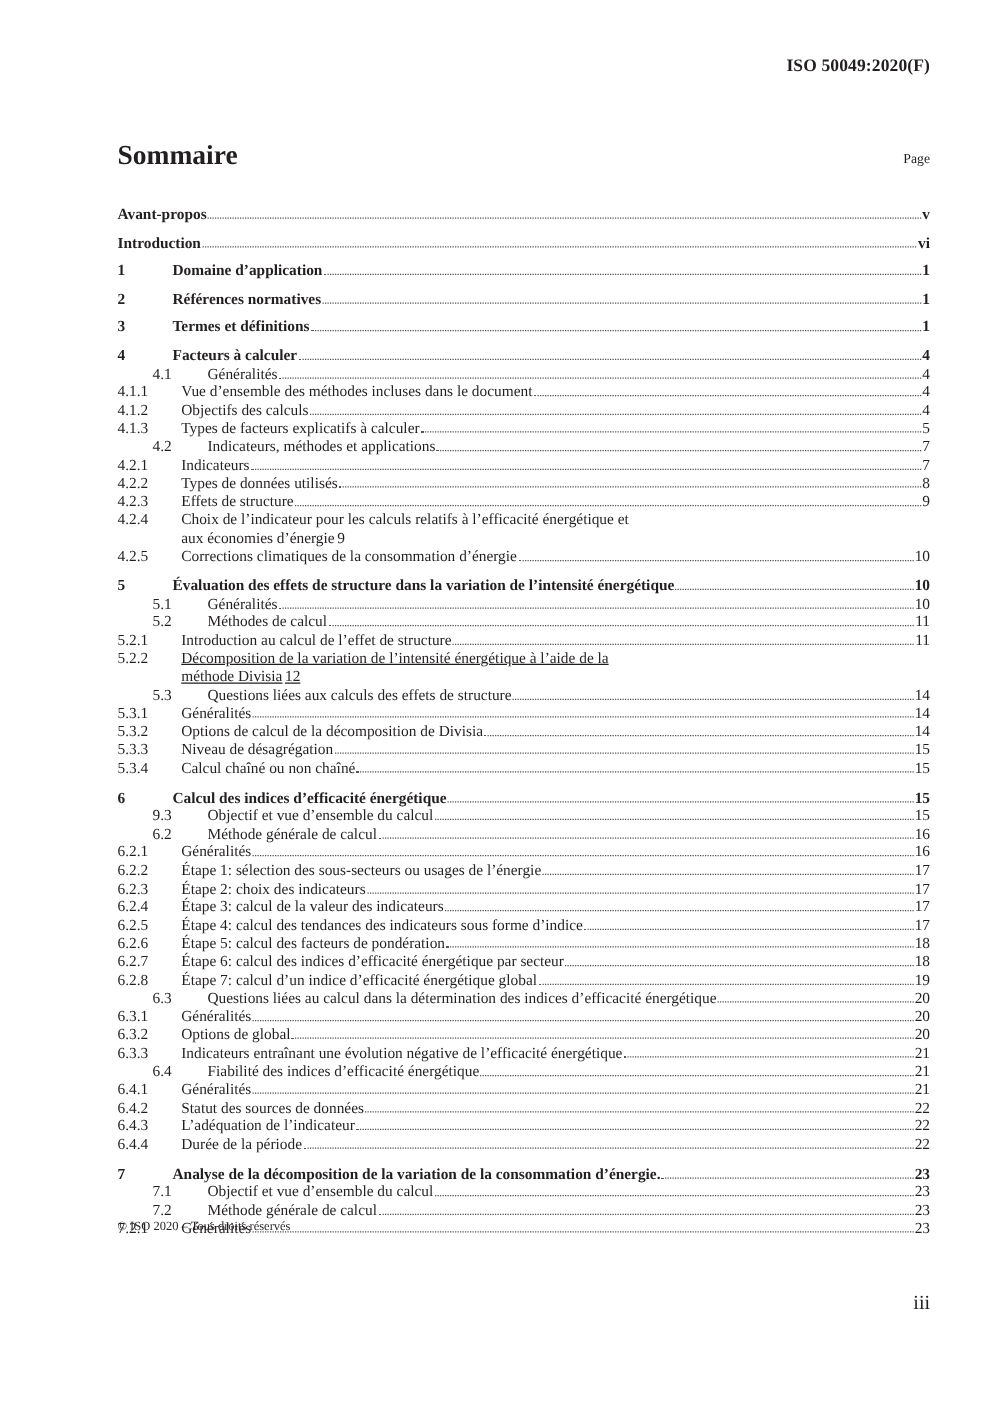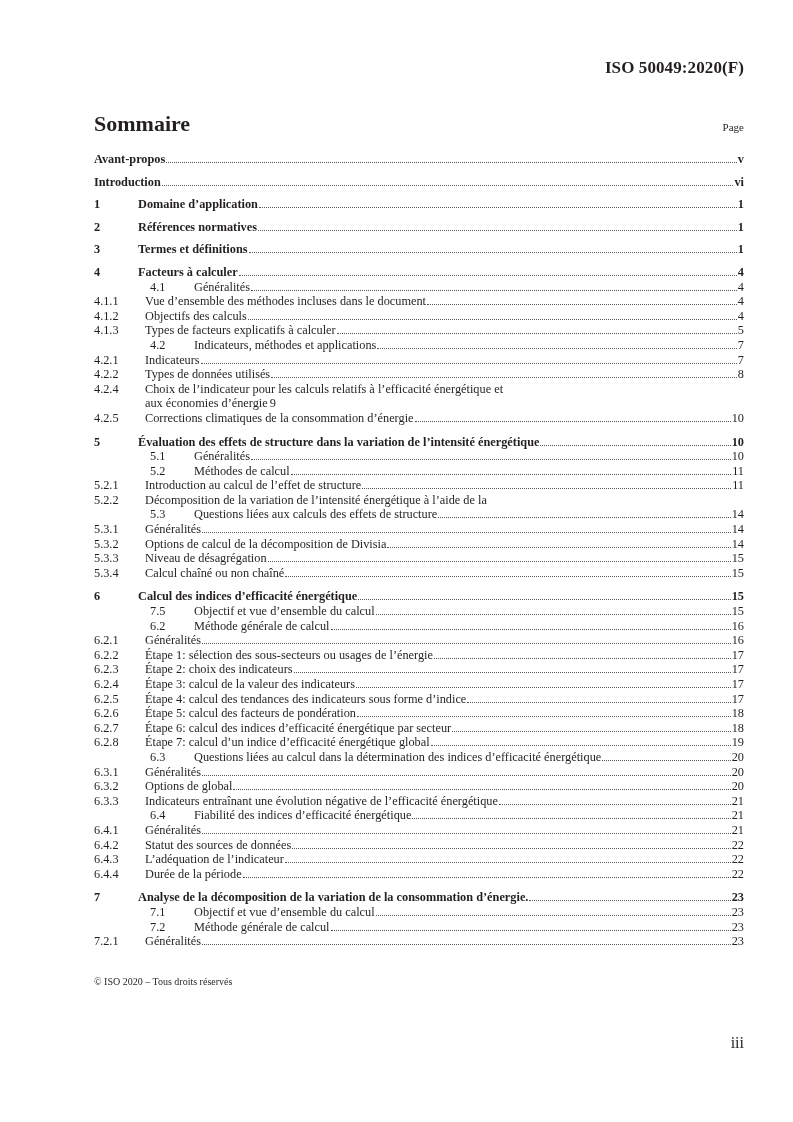--- a/index.html
+++ b/index.html
@@ -2,44 +2,44 @@
 <html><head>
   <meta charset="utf-8">
   <style>
     html, body { margin: 0; padding: 0; background: #ffffff; }
     body {
       width: 793px; height: 1122px; position: relative; overflow: hidden;
       font-family: "Liberation Serif", "DejaVu Serif", serif; color: #231f20;
     }
     .doc-id {
       position: absolute; top: 46px; right: 49px;
-      font-weight: bold; font-size: 17px; letter-spacing: 0.1px; margin-top: 12px;
+      font-weight: bold; font-size: 14px; letter-spacing: 0.1px;
     }
     .title {
       position: absolute; top: 111px; left: 94px;
       font-weight: bold; font-size: 22px;
     }
     .page-label {
       position: absolute; top: 121px; right: 49px; font-size: 11px;
     }
     .toc { position: absolute; left: 94px; right: 49px; top: 152px; }
     .row {
       display: flex; align-items: baseline; font-size: 12.3px; line-height: 14.6px;
     }
     .num { flex: 0 0 auto; }
     .text-wrap { flex: 1 1 auto; display: flex; align-items: baseline; min-width: 0; }
     .text { flex: 0 1 auto; }
     .leader {
       flex: 1 1 auto; border-bottom: 1px dotted #555; margin: 0 1px 3px 1px; min-width: 6px;
     }
     .page { flex: 0 0 auto; text-align: right; }
-    .bold { font-weight: bold; }
+    .bold { font-weight: bold; margin-top: 12px; }
     .lvl0 .num { width: 0; }
     .lvl1 .num { width: 44px; }
-    .lvl2 .num { width: 44px; margin-left: 56px; }
+    .lvl2 .num { width: 44px; margin-left: 28px; }
     .lvl3 .num { width: 51px; }
     .gap-big { margin-top: 9px; }
     .gap-mid { margin-top: 8px; }
     .footer-left { position: absolute; left: 94px; top: 976px; font-size: 10px; }
     .footer-right { position: absolute; right: 49px; top: 1034px; font-size: 16px; }
   </style>
 </head>
 <body>
 
 <div class="doc-id">ISO 50049:2020(F)</div>
@@ -145,20 +145,28 @@
     </div>
     <div class="row lvl3">
       <span class="num">4.2.2</span>
       <span class="text-wrap">
         <span class="text">Types de données utilisés</span>
         <span class="leader"></span>
       </span>
       <span class="page">8</span>
     </div>
     <div class="row lvl3">
+      <span class="num">4.2.3</span>
+      <span class="text-wrap">
+        <span class="text">Effets de structure</span>
+        <span class="leader"></span>
+      </span>
+      <span class="page">9</span>
+    </div>
+    <div class="row lvl3">
       <span class="num">4.2.4</span>
       <span class="text-wrap" style="display: block;">
         <div>Choix de l’indicateur pour les calculs relatifs à l’efficacité énergétique et</div>
         <div class="line2"><span class="text">aux économies d’énergie</span><span class="leader"></span><span class="page">9</span></div>
       </span>
     </div>
     <div class="row lvl3">
       <span class="num">4.2.5</span>
       <span class="text-wrap">
         <span class="text">Corrections climatiques de la consommation d’énergie</span>
@@ -193,22 +201,23 @@
     <div class="row lvl3">
       <span class="num">5.2.1</span>
       <span class="text-wrap">
         <span class="text">Introduction au calcul de l’effet de structure</span>
         <span class="leader"></span>
       </span>
       <span class="page">11</span>
     </div>
     <div class="row lvl3">
       <span class="num">5.2.2</span>
-      <span class="text-wrap" style="display: block;">
+      <span class="text-wrap" style="display: block; text-decoration: underline;">
         <div>Décomposition de la variation de l’intensité énergétique à l’aide de la</div>
+        <div class="line2"><span class="text">méthode Divisia</span><span class="leader"></span><span class="page">12</span></div>
       </span>
     </div>
     <div class="row lvl2">
       <span class="num">5.3</span>
       <span class="text-wrap">
         <span class="text">Questions liées aux calculs des effets de structure</span>
         <span class="leader"></span>
       </span>
       <span class="page">14</span>
     </div>
@@ -246,21 +255,21 @@
     </div>
     <div class="row lvl1 bold gap-big">
       <span class="num">6</span>
       <span class="text-wrap">
         <span class="text">Calcul des indices d’efficacité énergétique</span>
         <span class="leader"></span>
       </span>
       <span class="page">15</span>
     </div>
     <div class="row lvl2">
-      <span class="num">7.5</span>
+      <span class="num">9.3</span>
       <span class="text-wrap">
         <span class="text">Objectif et vue d’ensemble du calcul</span>
         <span class="leader"></span>
       </span>
       <span class="page">15</span>
     </div>
     <div class="row lvl2">
       <span class="num">6.2</span>
       <span class="text-wrap">
         <span class="text">Méthode générale de calcul</span>

